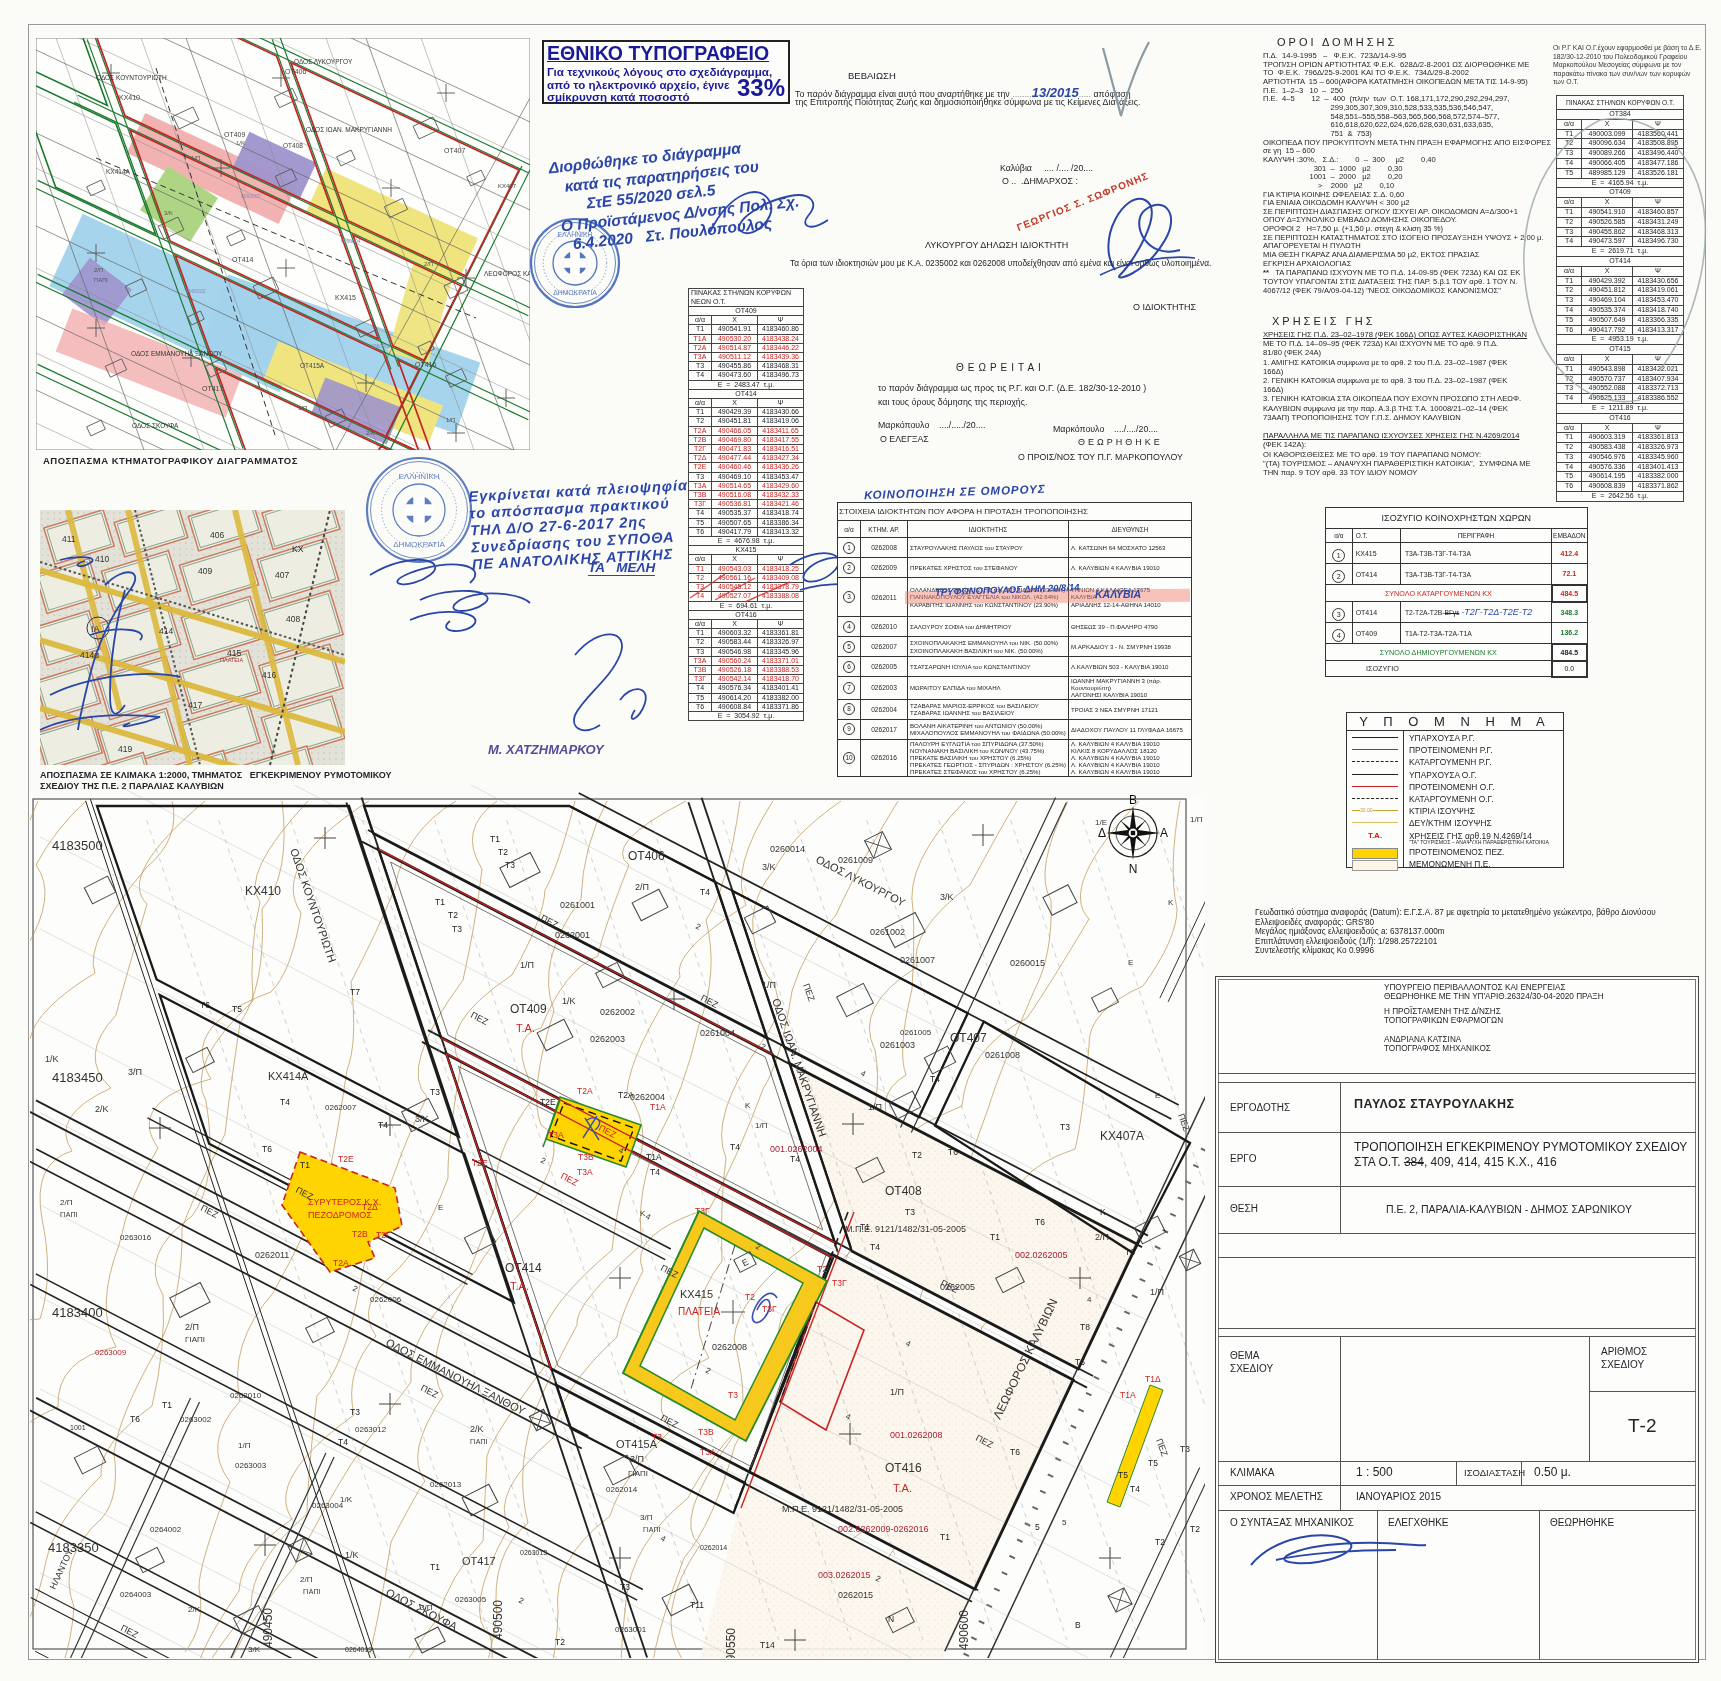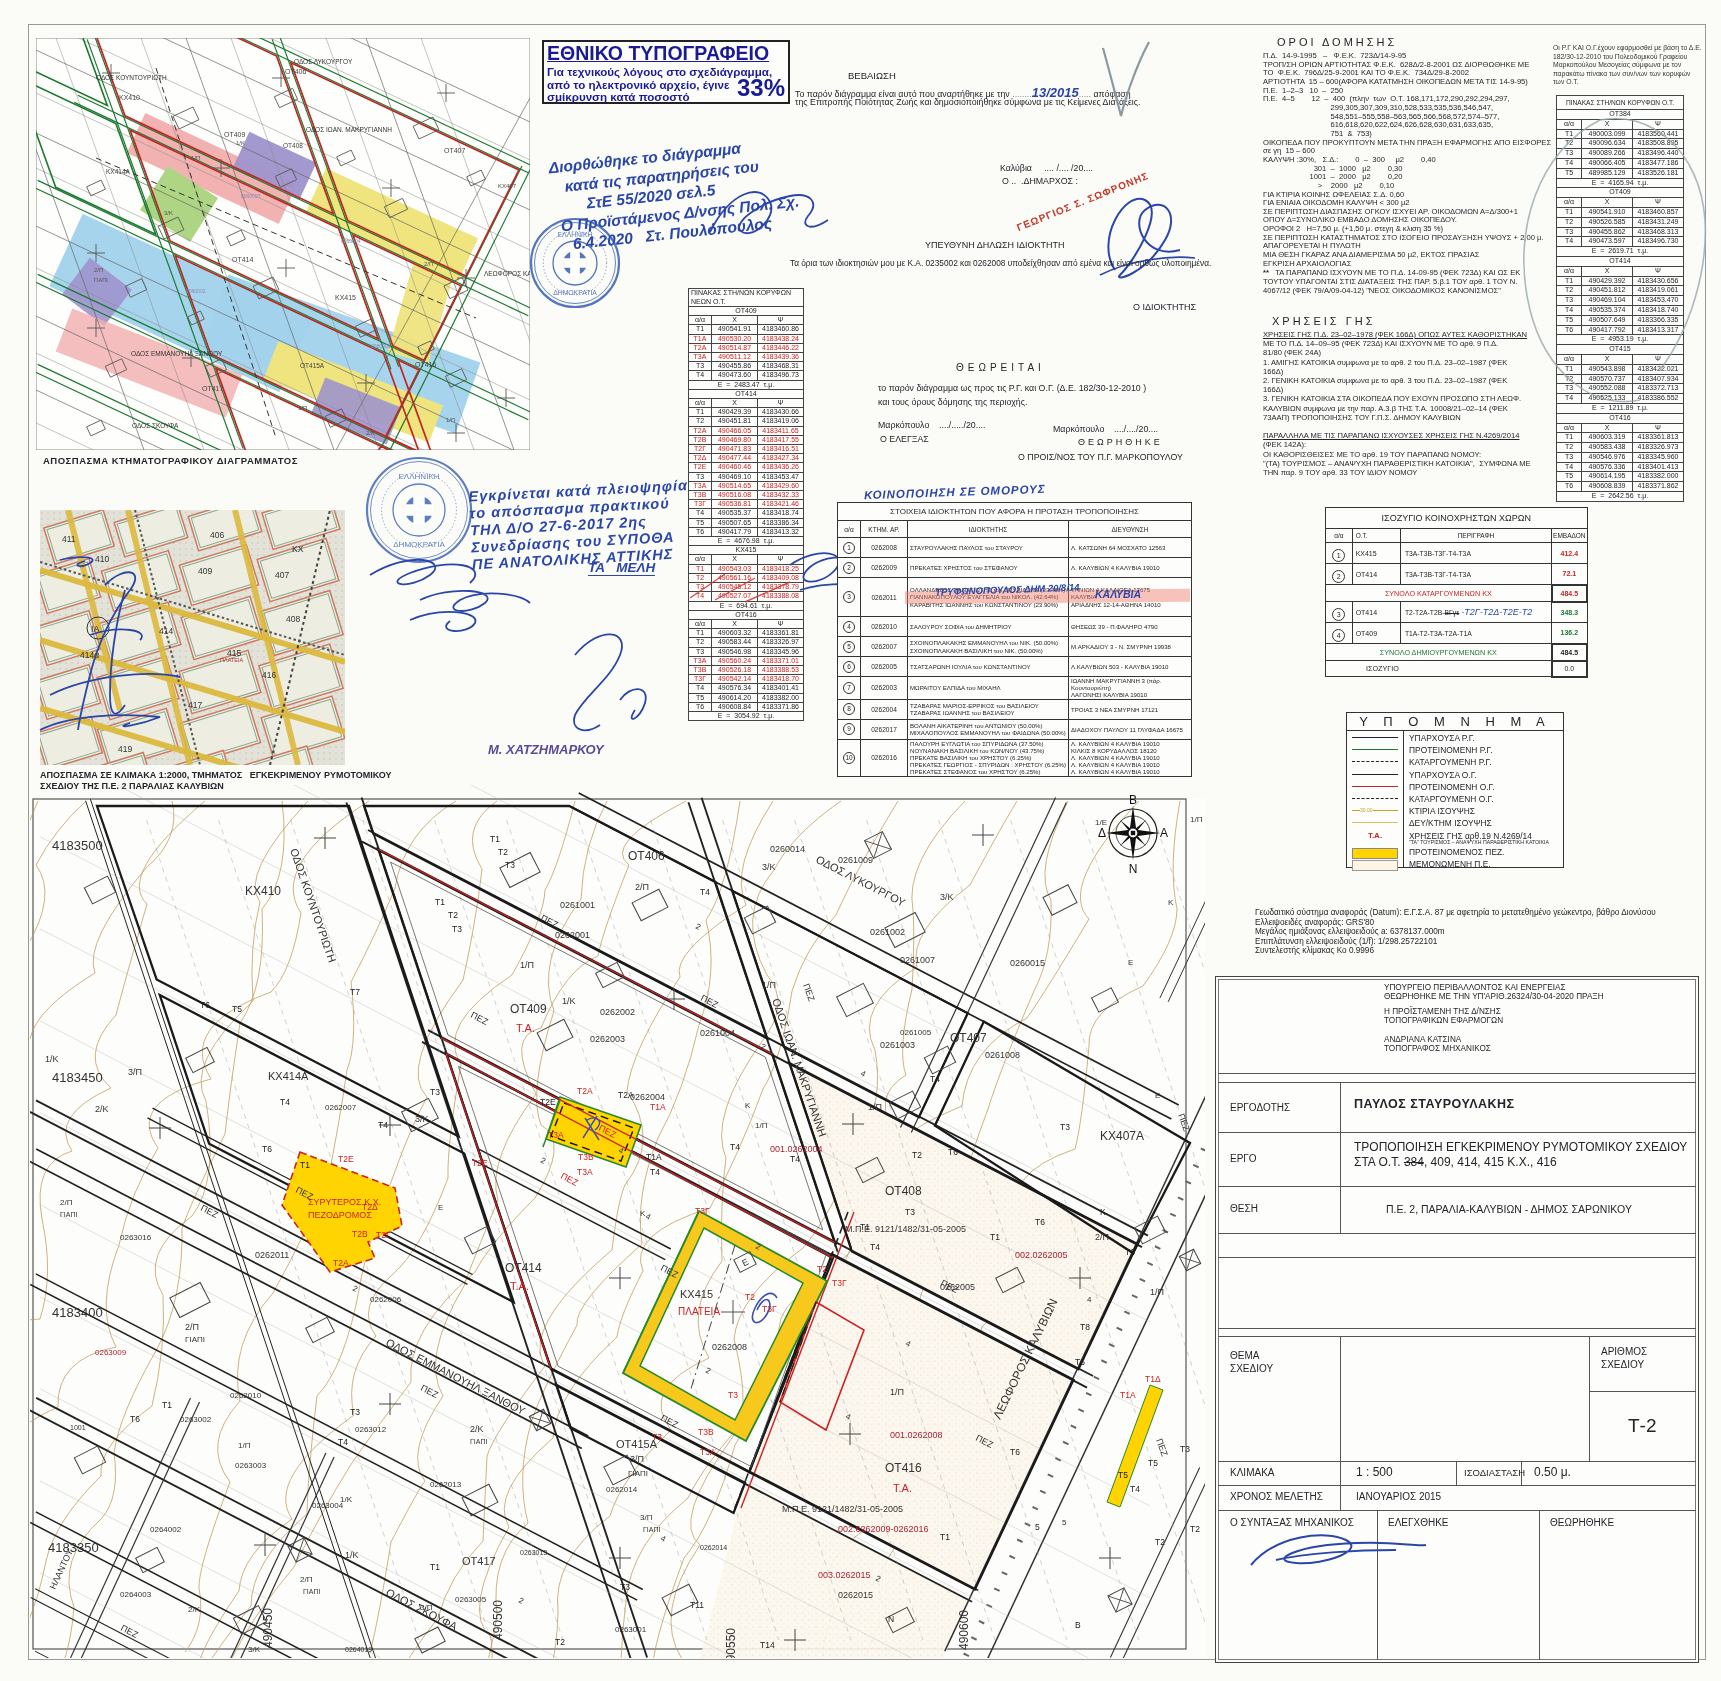--- a/index.html
+++ b/index.html
@@ -213,21 +213,21 @@
     </g>
 <circle r="31.68" fill="none" stroke="#2b55b0" stroke-width="0.8" stroke-dasharray="1.2,2.2"></circle>
 </svg>
 <div class="t" style="left:1000px;top:163px;font-size:8.8px">Καλύβια&nbsp;&nbsp;&nbsp;&nbsp;&nbsp;....&nbsp;/....&nbsp;/20....</div>
 <div class="t" style="left:1002px;top:176px;font-size:8.8px">Ο ..&nbsp;&nbsp;.ΔΗΜΑΡΧΟΣ :</div>
 <div class="t" style="left:1012px;top:196px;font-size:10px;color:#c23a2a;transform:rotate(-22deg);font-weight:bold;letter-spacing:1px">ΓΕΩΡΓΙΟΣ Σ. ΣΩΦΡΟΝΗΣ</div>
 <svg class="abs" style="left:1085px;top:180px" width="120" height="110" viewBox="0 0 120 110">
 <path d="M30 90 C 10 60 40 10 60 20 C 80 30 50 80 35 95 C 28 102 60 95 80 60 C 95 35 80 15 60 30 C 45 42 60 80 95 70" fill="none" stroke="#2a46a8" stroke-width="2"></path>
 <path d="M15 95 C 45 80 85 75 110 78" fill="none" stroke="#2a46a8" stroke-width="1.6"></path>
   </svg>
-<div class="t" style="left:925px;top:240px;font-size:9px">ΥΠΕΥΘΥΝΗ ΔΗΛΩΣΗ ΙΔΙΟΚΤΗΤΗ</div>
+<div class="t" style="left:925px;top:240px;font-size:9px">ΛΥΚΟΥΡΓΟΥ ΔΗΛΩΣΗ ΙΔΙΟΚΤΗΤΗ</div>
 <div class="t" style="left:790px;top:258px;font-size:8.3px">Τα όρια των ιδιοκτησιών μου με Κ.Α. 0235002 και 0262008 υποδείχθησαν από εμένα και είναι ορθώς υλοποιημένα.</div>
 <div class="t" style="left:1133px;top:302px;font-size:9px">Ο ΙΔΙΟΚΤΗΤΗΣ</div>
 <div class="t" style="left:956px;top:362px;font-size:10px;letter-spacing:4px">ΘΕΩΡΕΙΤΑΙ</div>
 <div class="t" style="left:878px;top:383px;font-size:8.8px">το παρόν διάγραμμα ως προς τις Ρ.Γ. και Ο.Γ. (Δ.Ε. 182/30-12-2010 )</div>
 <div class="t" style="left:878px;top:397px;font-size:8.8px">και τους όρους δόμησης της περιοχής.</div>
 <div class="t" style="left:878px;top:420px;font-size:8.8px">Μαρκόπουλο&nbsp;&nbsp;&nbsp;&nbsp;..../...../20....</div>
 <div class="t" style="left:880px;top:434px;font-size:8.8px">Ο ΕΛΕΓΞΑΣ</div>
 <div class="t" style="left:1053px;top:424px;font-size:8.8px">Μαρκόπουλο&nbsp;&nbsp;&nbsp;&nbsp;..../..../20....</div>
 <div class="t" style="left:1078px;top:437px;font-size:9px;letter-spacing:3px">ΘΕΩΡΗΘΗΚΕ</div>
 <div class="t" style="left:1018px;top:452px;font-size:8.8px">Ο ΠΡΟΙΣ/ΝΟΣ ΤΟΥ Π.Γ. ΜΑΡΚΟΠΟΥΛΟΥ</div>
@@ -609,21 +609,21 @@
 <path d="M545 110 C 570 80 600 85 590 110 C 580 135 555 150 545 170 C 540 185 555 190 570 180"></path>
 <path d="M590 155 C 600 140 620 140 615 158 C 610 175 595 180 605 165"></path>
 </g>
   </svg>
 <div class="t hw" style="left:488px;top:742px;font-size:13px;font-weight:bold;color:#5a4a9a">Μ. ΧΑΤΖΗΜΑΡΚΟΥ</div>
 <div class="t hw" style="left:864px;top:486px;font-size:11.5px;font-weight:bold;letter-spacing:1px;transform:rotate(-2deg)">ΚΟΙΝΟΠΟΙΗΣΗ  ΣΕ  ΟΜΟΡΟΥΣ</div>
 <div class="abs" style="left:837px;top:502px;width:355px;background:#fdfdfb">
     <table style="width:355px;border:1.5px solid #333">
       <tbody>
         <tr>
-          <td colspan="4" style="border:1px solid #333;text-align:center;font-size:8px;height:15px">ΣΤΟΙΧΕΙΑ ΙΔΙΟΚΤΗΤΩΝ ΠΟΥ ΑΦΟΡΑ Η ΠΡΟΤΑΣΗ ΤΡΟΠΟΠΟΙΗΣΗΣ</td>
+          <td colspan="4" style="border:1px solid #333;text-align:left;font-size:8px;height:15px">ΣΤΟΙΧΕΙΑ ΙΔΙΟΚΤΗΤΩΝ ΠΟΥ ΑΦΟΡΑ Η ΠΡΟΤΑΣΗ ΤΡΟΠΟΠΟΙΗΣΗΣ</td>
         </tr>
         <tr>
           <td style="border:1px solid #333;text-align:center;font-size:6.5px;width:20px;height:14px">α/α</td>
           <td style="border:1px solid #333;text-align:center;font-size:6.5px;width:44px">ΚΤΗΜ. ΑΡ.</td>
           <td style="border:1px solid #333;text-align:center;font-size:6.5px;width:158px">ΙΔΙΟΚΤΗΤΗΣ</td>
           <td style="border:1px solid #333;text-align:center;font-size:6.5px">ΔΙΕΥΘΥΝΣΗ</td>
         </tr>
         <tr style="height:20px">
           <td style="border:1px solid #333;text-align:center;font-size:7px"><span style="display:inline-block;width:10px;height:10px;border:1px solid #333;border-radius:50%;line-height:10px;font-size:6.5px">1</span></td>
           <td style="border:1px solid #333;text-align:center;font-size:6.6px">0262008</td>

